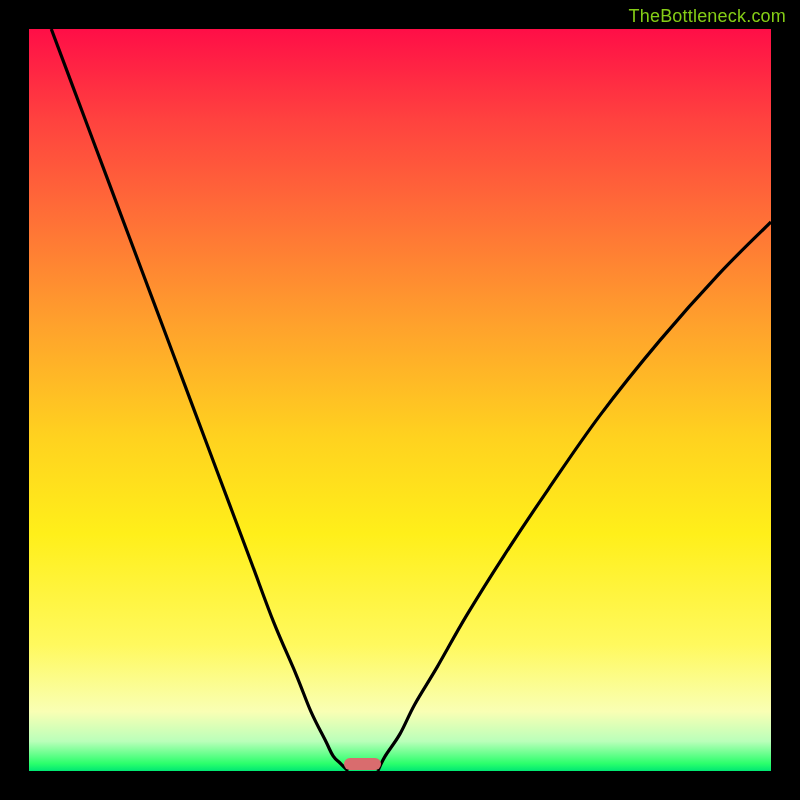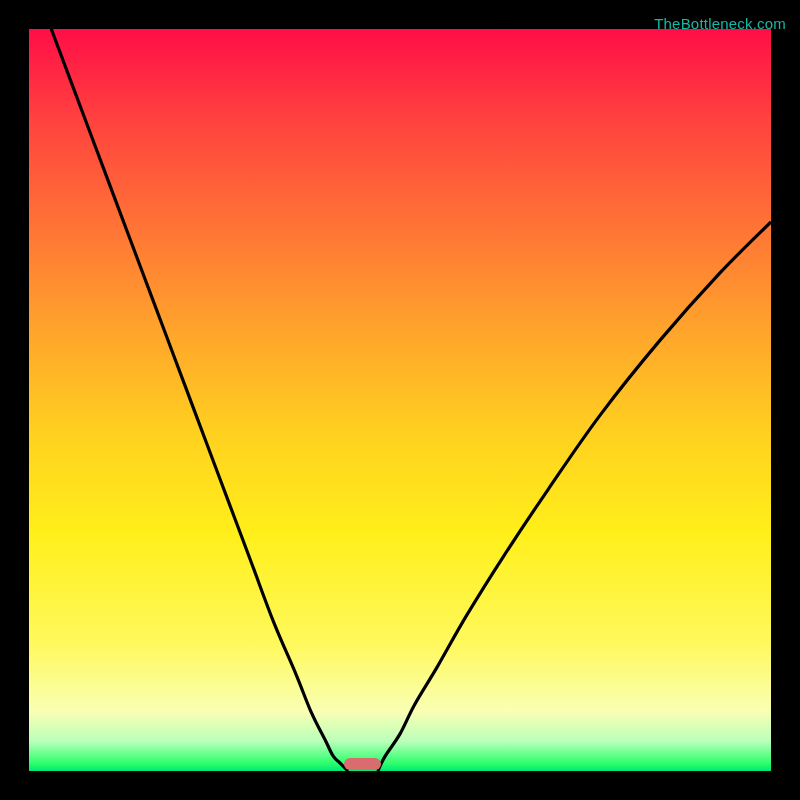--- a/index.html
+++ b/index.html
@@ -29,26 +29,25 @@
       #f9ffb4 92%,
       #baffba 96%,
       #2bff6c 99%,
       #00e773 100%
     );
   }
   .watermark {
     position: absolute;
     top: 6px;
     right: 14px;
-    color: #14b8a6;
-    font-size: 15px;
+    color: #84cc16;
+    font-size: 18px;
     font-weight: 500;
     letter-spacing: 0.2px;
     user-select: none;
-    margin-top: 9px;
   }
   svg.curve {
     position: absolute;
     left: 0;
     top: 0;
     width: 742px;
     height: 742px;
   }
   .marker {
     position: absolute;

